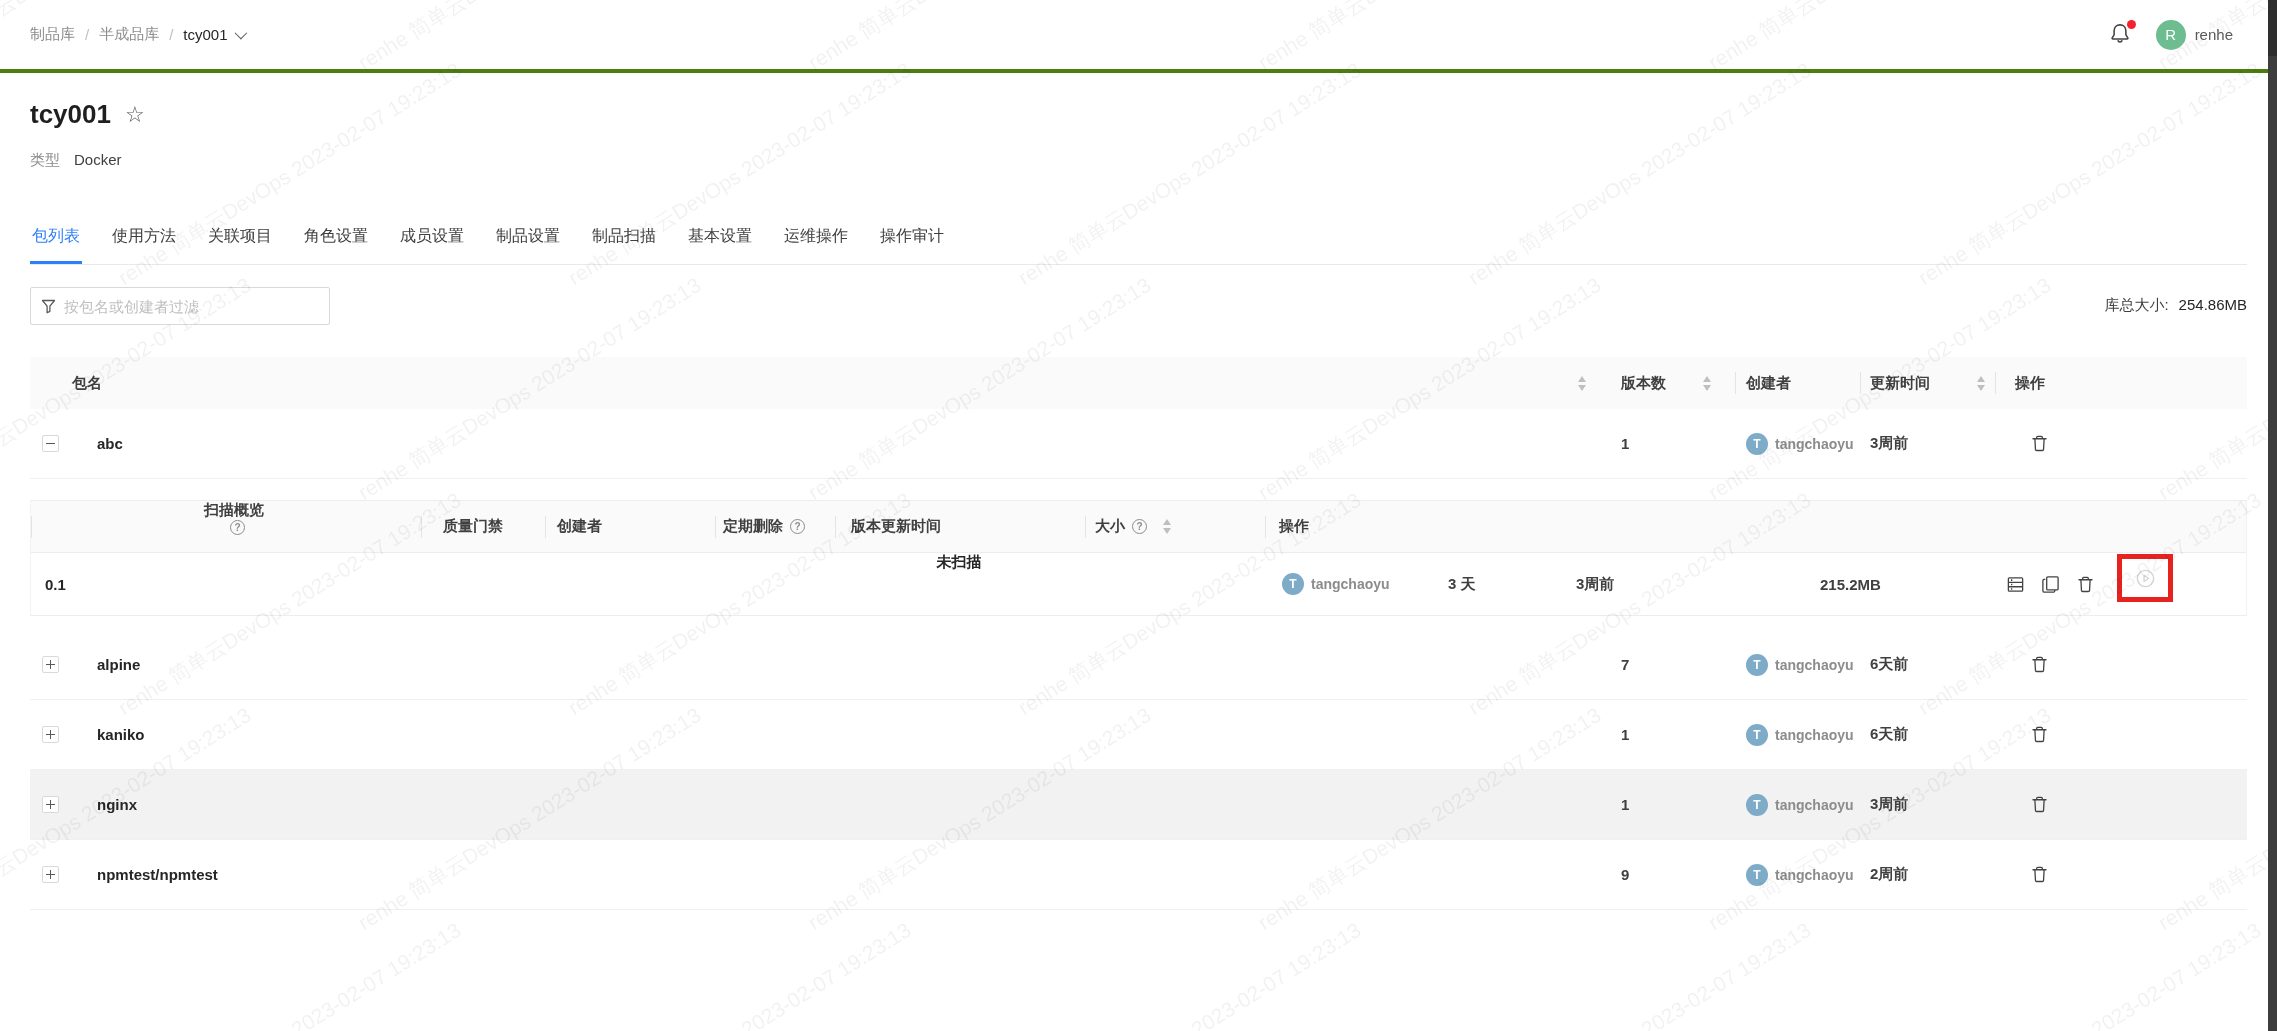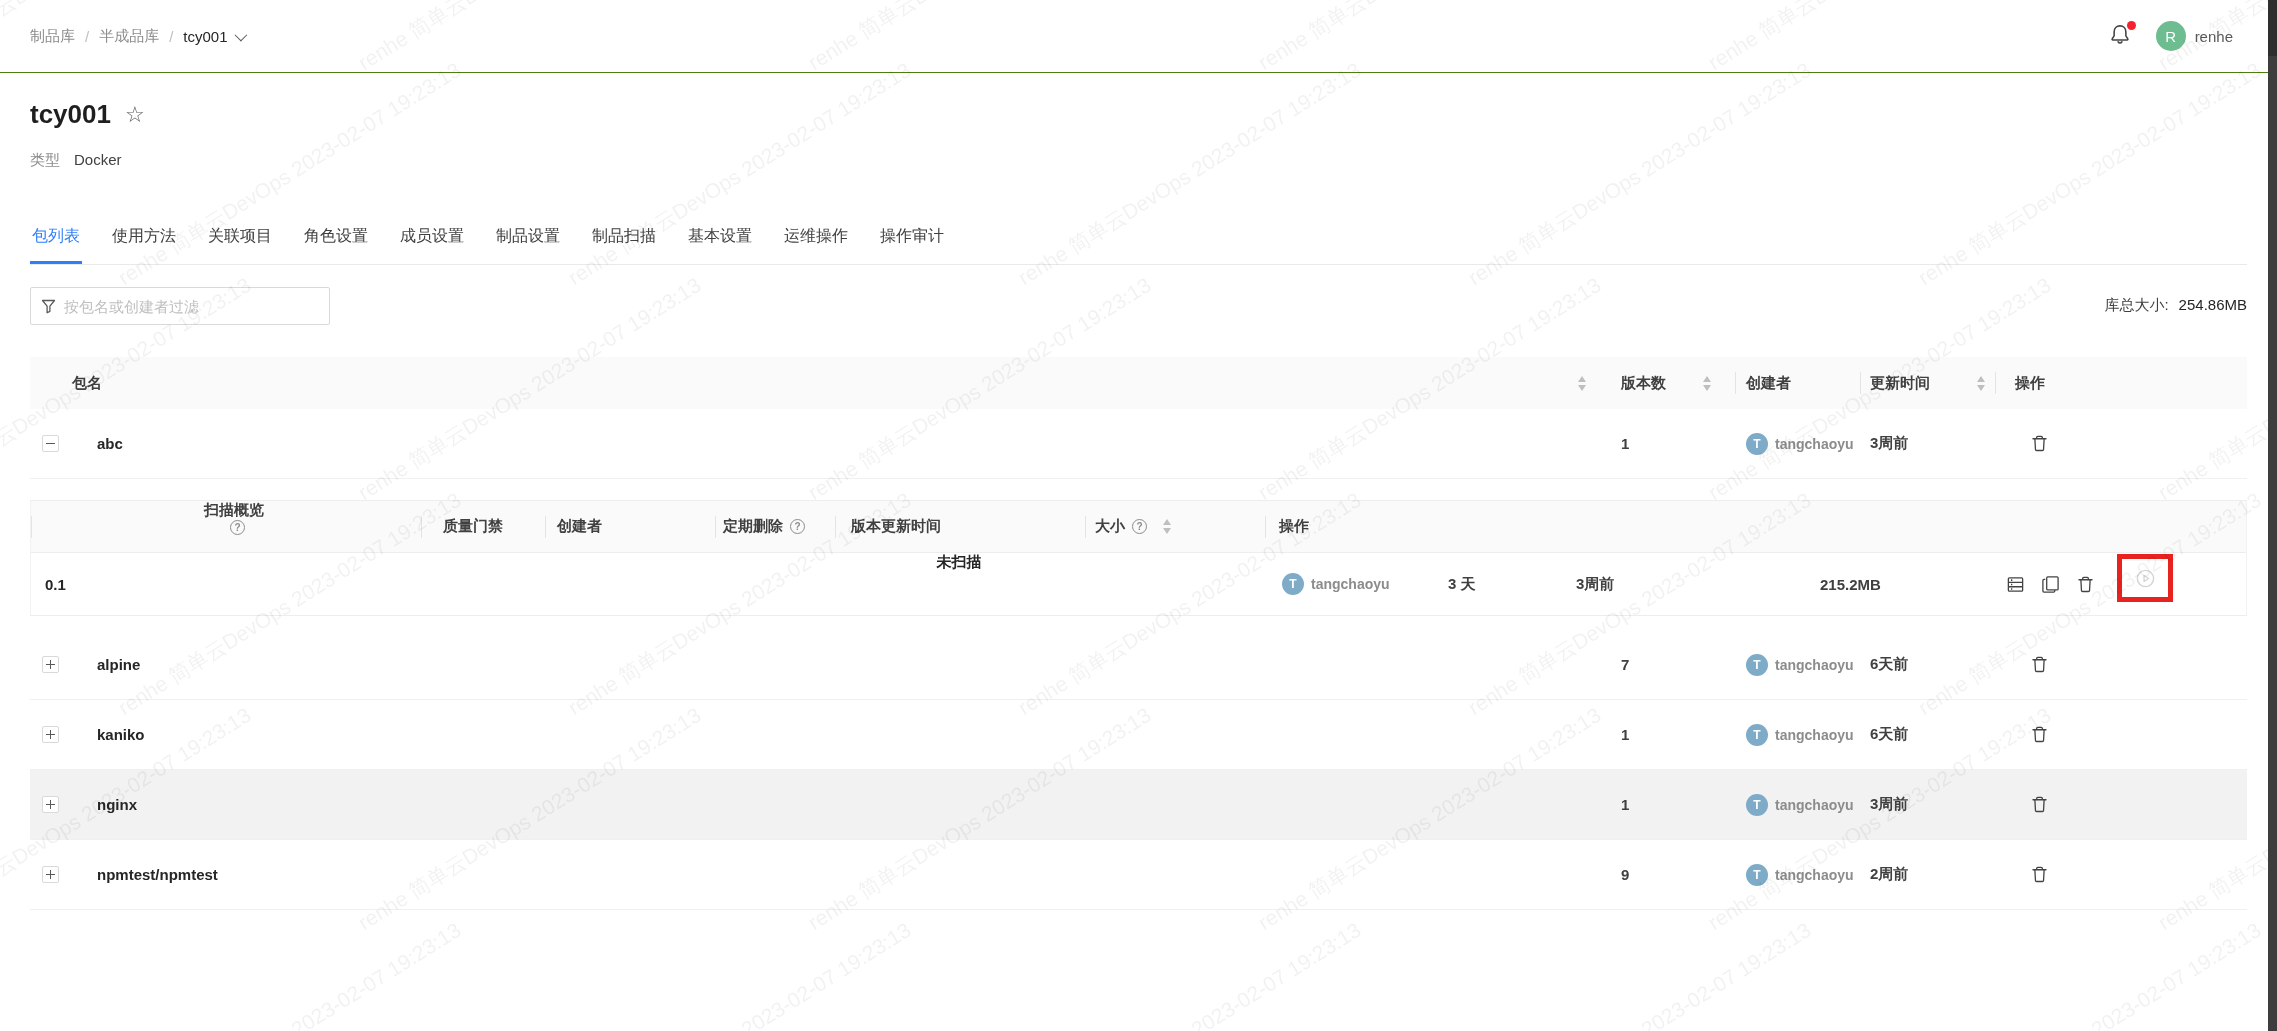--- a/index.html
+++ b/index.html
@@ -5,21 +5,21 @@
   * { margin:0; padding:0; box-sizing:border-box; }
   html,body { width:2277px; height:1031px; overflow:hidden; }
   body {
     font-family:"Liberation Sans","DejaVu Sans",sans-serif;
     background:#fff; color:#262626; position:relative;
     -webkit-font-smoothing:antialiased;
   }
   :root { --accent:#2d7ff9; --highlight:#e8221f; --av-blue:#7dabc8; --av-green:#6dbd90; }
 
   
-  .topbar { height:73px; border-bottom:1px solid #4d7c0f; display:flex; align-items:center;
+  .topbar { height:73px; border-bottom:4px solid #4d7c0f; display:flex; align-items:center;
             padding:0 44px 0 30px; justify-content:space-between; background:#fff; }
   .crumbs { display:flex; align-items:center; font-size:15px; color:#8c8c8c; gap:10px; }
   .crumb-link { cursor:pointer; }
   .crumb-sep::before { content:"/"; color:#bfbfbf; }
   .crumb-current { color:#262626; display:flex; align-items:center; gap:7px; cursor:pointer; }
   .chev-down { width:9px; height:9px; border-right:1.5px solid #595959; border-bottom:1.5px solid #595959;
                transform:rotate(45deg) translateY(-2px); display:inline-block; }
   .topbar-right { display:flex; align-items:center; gap:22px; }
   .bell-wrap { position:relative; width:26px; height:26px; cursor:pointer; color:#434343; }
   .bell-dot { position:absolute; top:-2px; right:-2px; width:9px; height:9px; border-radius:50%;

